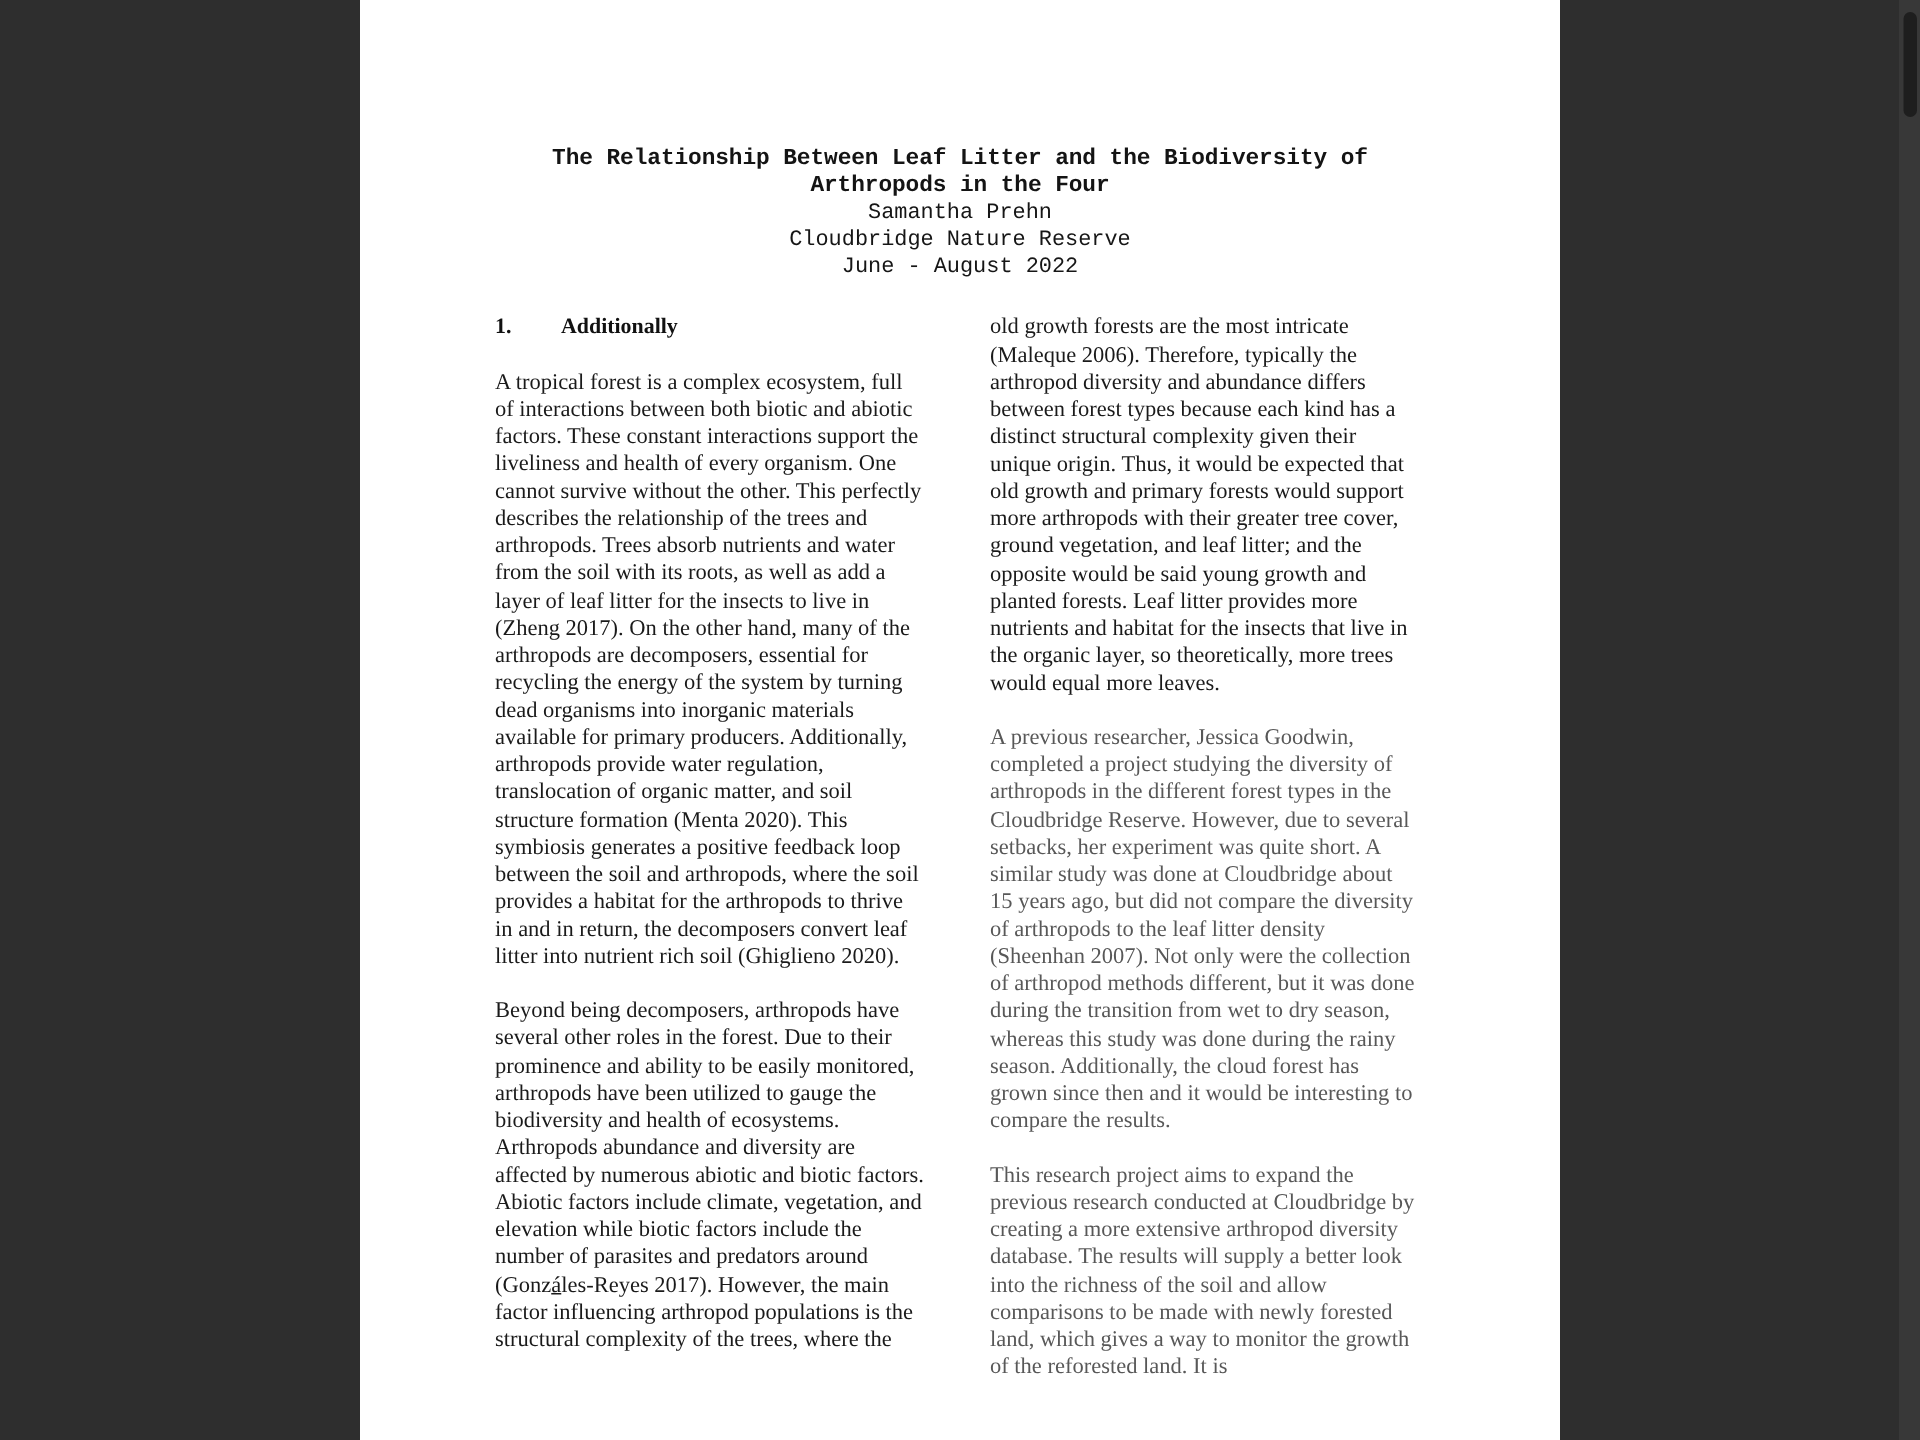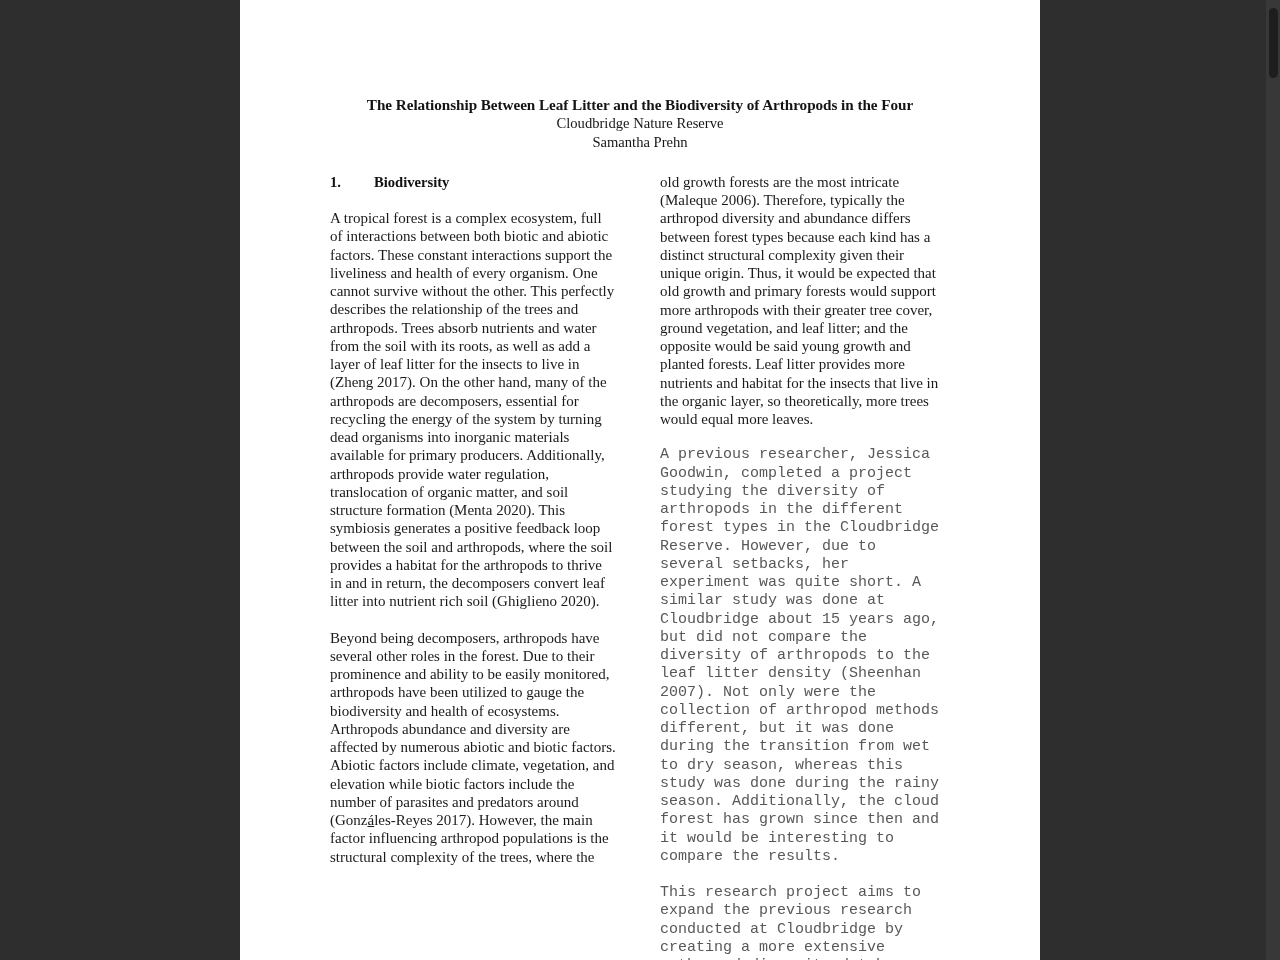--- a/index.html
+++ b/index.html
@@ -40,20 +40,21 @@
     left: 0;
     top: 0;
     width: 800px;
     padding: 96px 90px 0 90px;
   }
 
   
   #title-block {
     text-align: center;
     margin: 0 0 22px 0;
+    font-family: Liberation Mono, monospace;
   }
   .doc-title {
     font-size: 15.2px;
     font-weight: bold;
     line-height: 18.4px;
     color: #141414;
     margin: 0;
     padding: 0 8px;
     letter-spacing: -0.05px;
   }
@@ -96,21 +97,21 @@
     font-size: 15px;
     line-height: 18.25px;
     color: #1a1a1a;
     margin: 0 0 18px 0;
     text-align: left;
     hyphens: none;
   }
   p.para:last-child { margin-bottom: 0; }
 
   
-  p.para.dim { color: #585858; font-family: Liberation Mono, monospace; }
+  p.para.dim { color: #585858; }
 
   .accent-underline {
     text-decoration: underline;
     text-underline-offset: 1px;
   }
 
   
   #scrollbar-track {
     position: absolute;
     top: 0;
@@ -132,30 +133,31 @@
 </head>
 <body>
 
 <div id="viewer">
 
   <div id="page-sheet">
     <div id="page-inner">
 
       <div id="title-block">
         <div class="doc-title">The Relationship Between Leaf Litter and the Biodiversity of Arthropods in the Four</div>
+        <div class="byline">Samantha Prehn</div>
         <div class="byline">Cloudbridge Nature Reserve</div>
-        <div class="byline">Samantha Prehn</div>
+        <div class="byline">June - August 2022</div>
       </div>
 
       <div id="body-columns">
 
         <div class="column">
           <div class="section-heading">
             <span class="section-num">1.</span>
-            <span class="section-title">Biodiversity</span>
+            <span class="section-title">Additionally</span>
           </div>
           <p class="para">A tropical forest is a complex ecosystem, full of interactions between both biotic and abiotic factors. These constant interactions support the liveliness and health of every organism. One cannot survive without the other. This perfectly describes the relationship of the trees and arthropods. Trees absorb nutrients and water from the soil with its roots, as well as add a layer of leaf litter for the insects to live in (Zheng 2017). On the other hand, many of the arthropods are decomposers, essential for recycling the energy of the system by turning dead organisms into inorganic materials available for primary producers. Additionally, arthropods provide water regulation, translocation of organic matter, and soil structure formation (Menta 2020). This symbiosis generates a positive feedback loop between the soil and arthropods, where the soil provides a habitat for the arthropods to thrive in and in return, the decomposers convert leaf litter into nutrient rich soil (Ghiglieno 2020).</p>
           <p class="para"><span>Beyond being decomposers, arthropods have several other roles in the forest. Due to their prominence and ability to be easily monitored, arthropods have been utilized to gauge the biodiversity and health of ecosystems. Arthropods abundance and diversity are affected by numerous abiotic and biotic factors. Abiotic factors include climate, vegetation, and elevation while biotic factors include the number of parasites and predators around (Gonz</span><span class="accent-underline">á</span><span>les-Reyes 2017). However, the main factor influencing arthropod populations is the structural complexity of the trees, where the</span></p>
         </div>
 
         <div class="column">
           <p class="para">old growth forests are the most intricate (Maleque 2006). Therefore, typically the arthropod diversity and abundance differs between forest types because each kind has a distinct structural complexity given their unique origin. Thus, it would be expected that old growth and primary forests would support more arthropods with their greater tree cover, ground vegetation, and leaf litter; and the opposite would be said young growth and planted forests. Leaf litter provides more nutrients and habitat for the insects that live in the organic layer, so theoretically, more trees would equal more leaves.</p>
           <p class="para dim">A previous researcher, Jessica Goodwin, completed a project studying the diversity of arthropods in the different forest types in the Cloudbridge Reserve. However, due to several setbacks, her experiment was quite short. A similar study was done at Cloudbridge about 15 years ago, but did not compare the diversity of arthropods to the leaf litter density (Sheenhan 2007). Not only were the collection of arthropod methods different, but it was done during the transition from wet to dry season, whereas this study was done during the rainy season. Additionally, the cloud forest has grown since then and it would be interesting to compare the results.</p>
           <p class="para dim">This research project aims to expand the previous research conducted at Cloudbridge by creating a more extensive arthropod diversity database. The results will supply a better look into the richness of the soil and allow comparisons to be made with newly forested land, which gives a way to monitor the growth of the reforested land. It is</p>
         </div>

